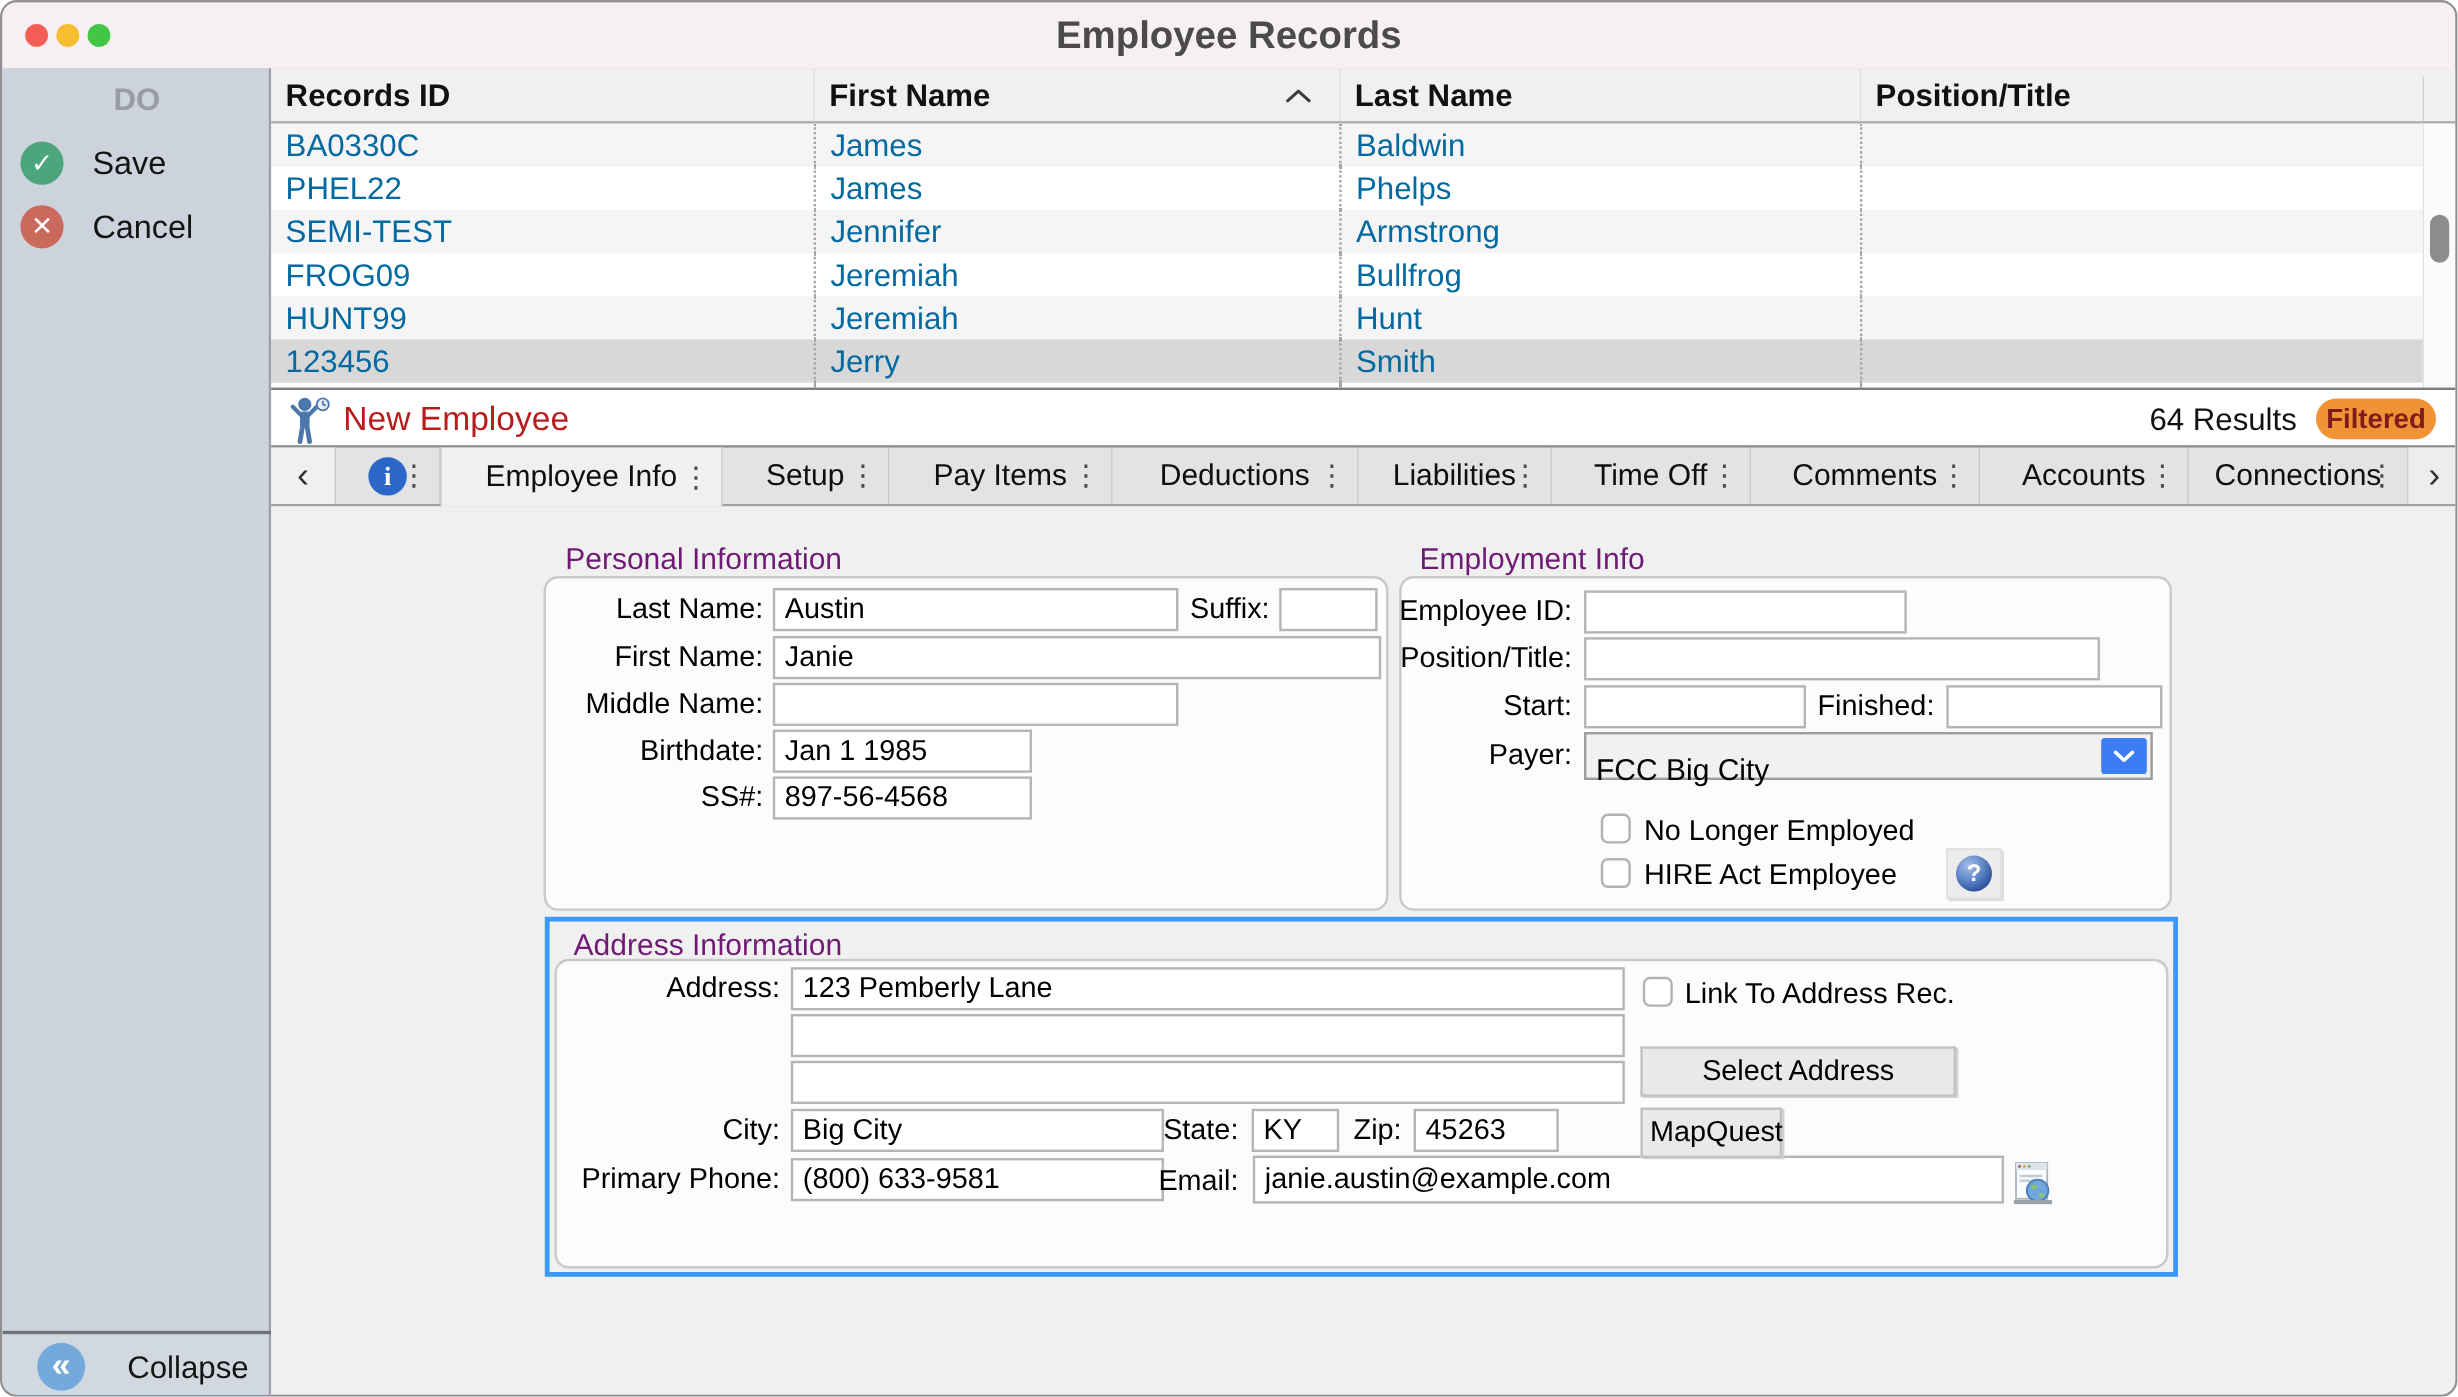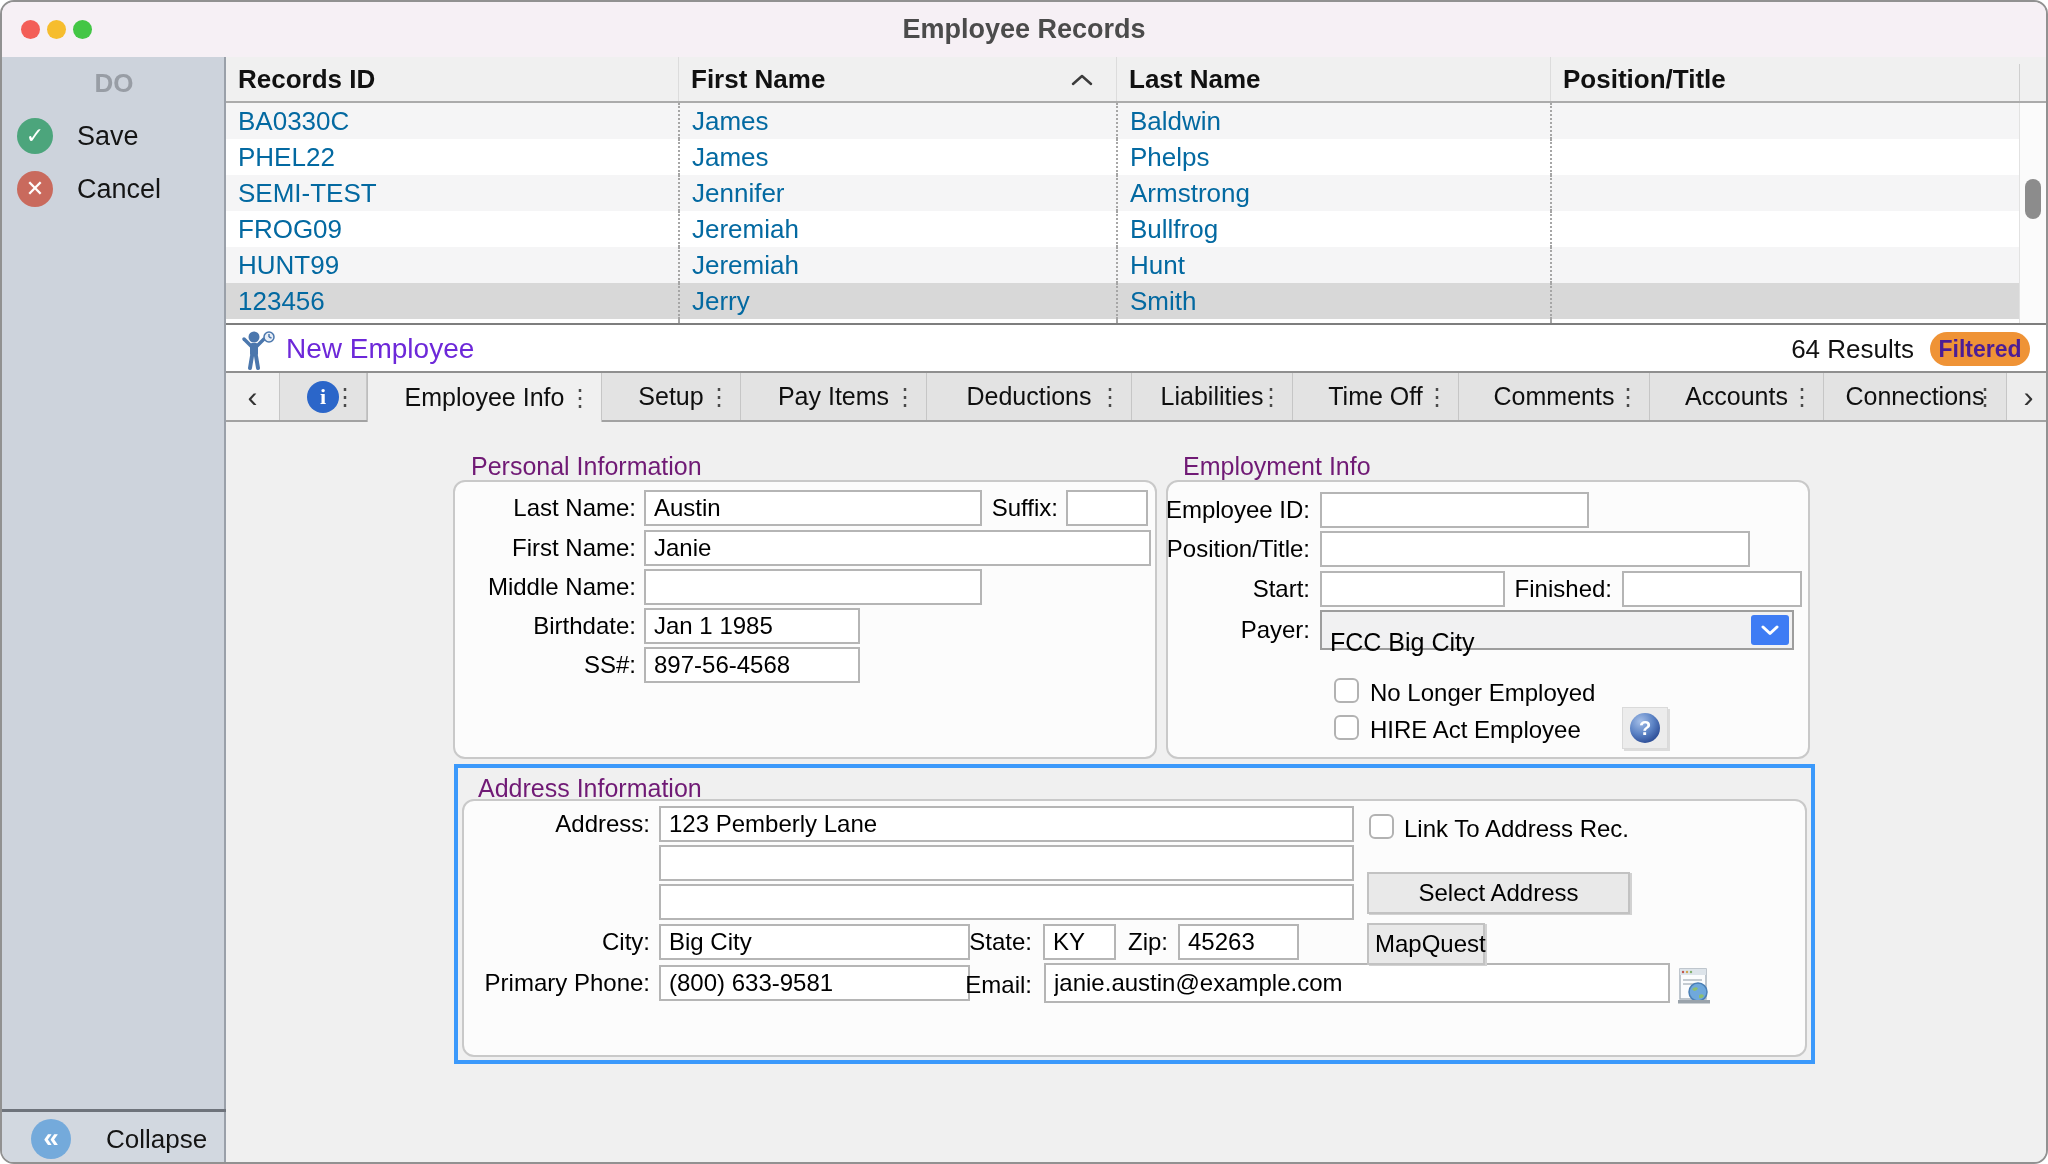--- a/index.html
+++ b/index.html
@@ -3,21 +3,21 @@
 <meta charset="utf-8">
 <style>
   html,body{margin:0;padding:0;background:#ffffff;font-family:"Liberation Sans","DejaVu Sans",sans-serif;}
   #app{position:relative;width:2048px;height:1164px;box-sizing:border-box;border:2px solid #919191;
        border-radius:14px;overflow:hidden;background:#f0f0f0;}
   .abs{position:absolute;}
   
   .titlebar{left:0;top:0;width:100%;height:55px;background:#f6f0f5;border-bottom:1px solid #d3ced3;}
   .traffic{width:19px;height:19px;border-radius:50%;top:18px;}
   .title{left:0;top:0;width:100%;height:55px;line-height:55px;text-align:center;
-         font-weight:bold;font-size:27px;color:#4b4b4b;}
+         font-weight:bold;font-size:32px;color:#4b4b4b;}
   
   .sidebar{left:0;top:55px;width:224px;height:1109px;background:#cdd3dc;box-sizing:border-box;
            border-right:2px solid #9aa0a9;}
   .do-header{left:0;top:66px;width:224px;text-align:center;font-weight:bold;font-size:26px;color:#989da5;}
   .side-action{left:0;width:222px;height:40px;cursor:default;}
   .side-circle{width:36px;height:36px;border-radius:50%;left:15px;top:2px;color:#fff;
                text-align:center;line-height:36px;font-size:22px;}
   .side-label{left:75px;top:0;line-height:40px;font-size:27px;color:#141414;}
   .collapse-divider{left:0;top:1107px;width:224px;height:3px;background:#6e737b;}
   .collapse-bar{left:0;top:1110px;width:222px;height:54px;background:#d2d8e0;}
@@ -37,23 +37,23 @@
   .trow.partial{height:4px;overflow:hidden;}
   .td{box-sizing:border-box;padding-left:12px;line-height:36px;overflow:hidden;white-space:nowrap;}
   .td + .td{border-left:2px dotted #a6a6a6;}
   .c1{width:452px;} .c2{width:438px;} .c3{width:434px;} .c4{width:469px;}
   .table-bottom{left:224px;top:321px;width:1824px;height:2px;background:#7e7e7e;}
   .vgutter{left:2017px;top:101px;width:29px;height:220px;background:#fbfbfb;border-left:1px solid #e2e2e2;}
   .vthumb{left:2023px;top:177px;width:16px;height:40px;border-radius:8px;background:#8c8c8c;}
   .gutter-header-sep{left:2017px;top:62px;width:1px;height:37px;background:#cfcfcf;}
   
   .recbar{left:224px;top:323px;width:1824px;height:48px;background:#ffffff;}
-  .rec-title{left:60px;top:0;line-height:48px;font-size:28px;color:#6d28d9;}
+  .rec-title{left:60px;top:0;line-height:48px;font-size:28px;color:#b91c1c;}
   .results{right:136px;top:0;line-height:48px;font-size:26px;color:#111;}
-  .badge{left:1704px;top:7px;width:100px;height:34px;border-radius:17px;background:#ef9336;color:#4c1d95;
+  .badge{left:1704px;top:7px;width:100px;height:34px;border-radius:17px;background:#ef9336;color:#7f1d1d;
          font-weight:bold;font-size:23px;text-align:center;line-height:34px;}
   
   .tabbar{left:224px;top:369px;width:1824px;height:51px;background:#e3e3e3;box-sizing:border-box;
           border-top:2px solid #8f8f8f;border-bottom:2px solid #a2a2a2;display:flex;overflow:visible;}
   .tab{position:relative;box-sizing:border-box;border-right:1px solid #c6c6c6;height:47px;
        display:flex;align-items:center;justify-content:center;font-size:25px;color:#0f0f0f;}
   .tab .kebab{position:absolute;right:9px;top:50%;transform:translateY(-50%);font-size:24px;color:#4a4a4a;}
   .tab.sel{height:49px;background:#f0f0f0;border-left:1px solid #bdbdbd;z-index:2;}
   .tab.nav{background:#f0f0f0;font-size:30px;color:#333;}
   .info-circle{width:32px;height:32px;border-radius:50%;background:#2b66c9;color:#fff;text-align:center;

